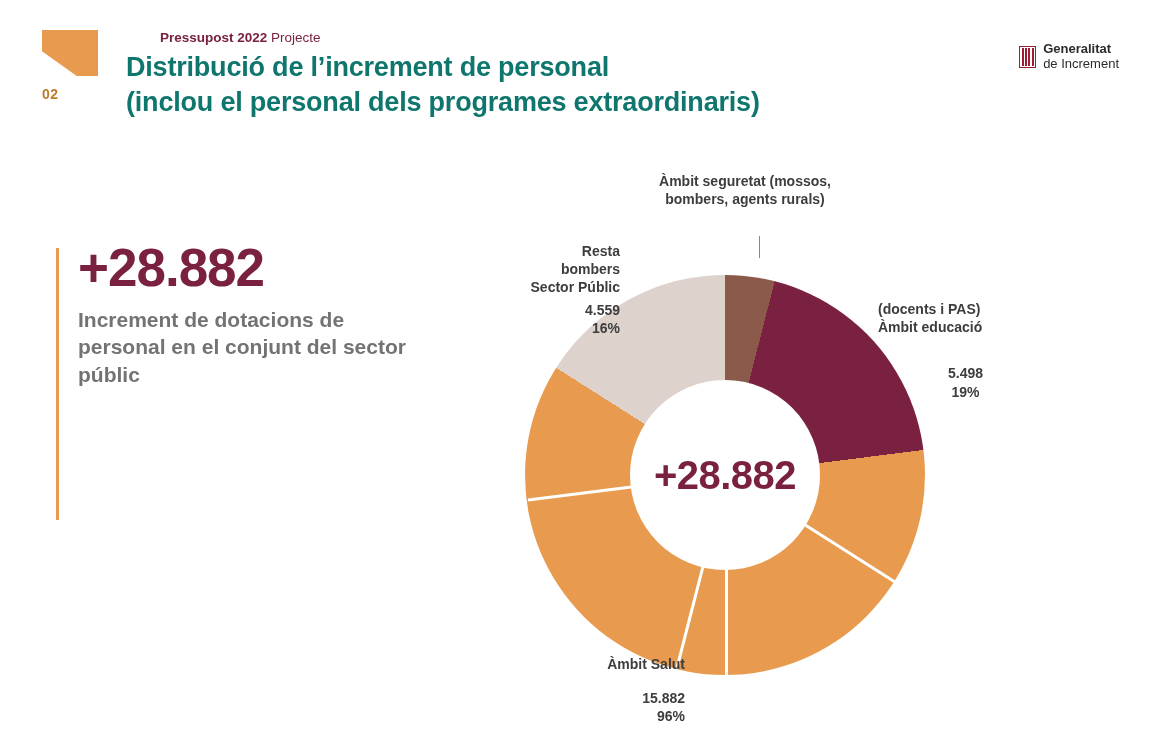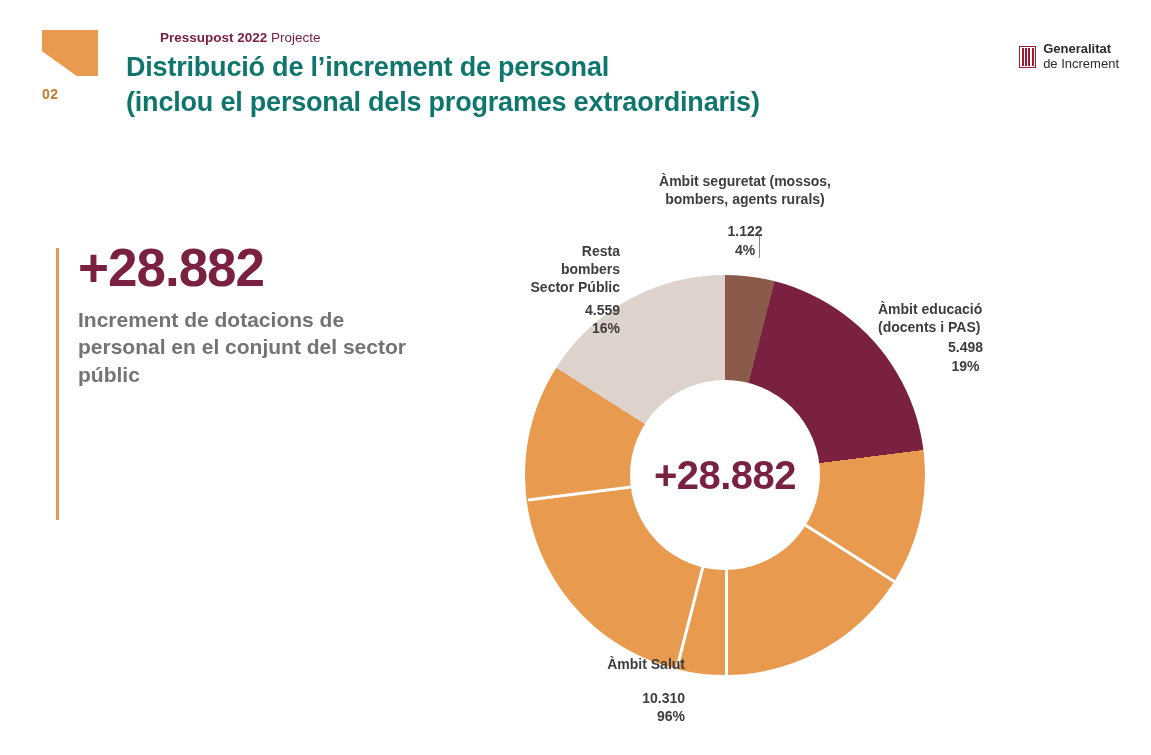--- a/index.html
+++ b/index.html
@@ -216,21 +216,21 @@
     width: 280px;
     text-align: center;
   }
   .lbl-seguretat .val { margin-top: 14px; }
   .lbl-educacio {
     left: 448px;
     top: 140px;
     width: 230px;
     text-align: left;
   }
-  .lbl-educacio .val { margin-top: 2px; text-align: center; width: 175px;}
+  .lbl-educacio .val { margin-top: 28px; text-align: center; width: 175px;}
   .lbl-resta {
     left: 20px;
     top: 82px;
     width: 170px;
     text-align: right;
   }
   .lbl-resta .val { margin-top: 4px; }
   .lbl-salut {
     left: 30px;
     top: 495px;
@@ -294,47 +294,43 @@
       <div class="slice-sep" style="transform: rotate(14.4deg);"></div>
       <div class="slice-sep" style="transform: rotate(82.8deg);"></div>
       <div class="slice-sep" style="transform: rotate(302.4deg);"></div>
     </div>
     <div class="center-label">+28.882</div>
   </div>
 
   <div class="lbl lbl-seguretat">
     <div>Àmbit seguretat (mossos,</div>
     <div>bombers, agents rurals)</div>
-    <div class="val">
-      <span>1.122</span>
-      <span>4%</span>
-    </div>
   </div>
   <div class="leader" style="left:329px; top:76px; width:1px; height:22px;"></div>
 
   <div class="lbl lbl-educacio">
+    <div>(docents i PAS)</div>
     <div>Àmbit educació</div>
-    <div>(docents i PAS)</div>
     <div class="val">
       <span>5.498</span>
       <span>19%</span>
     </div>
   </div>
 
   <div class="lbl lbl-resta">
     <div>Resta</div>
     <div>bombers</div>
     <div>Sector Públic</div>
     <div class="val">
       <span>4.559</span>
       <span>16%</span>
     </div>
   </div>
 
   <div class="lbl lbl-salut">
     <div>Àmbit Salut</div>
     <div class="val">
-      <span>10.310</span>
+      <span>15.882</span>
       <span>96%</span>
     </div>
   </div>
 
 </div>
 
 </body></html>

